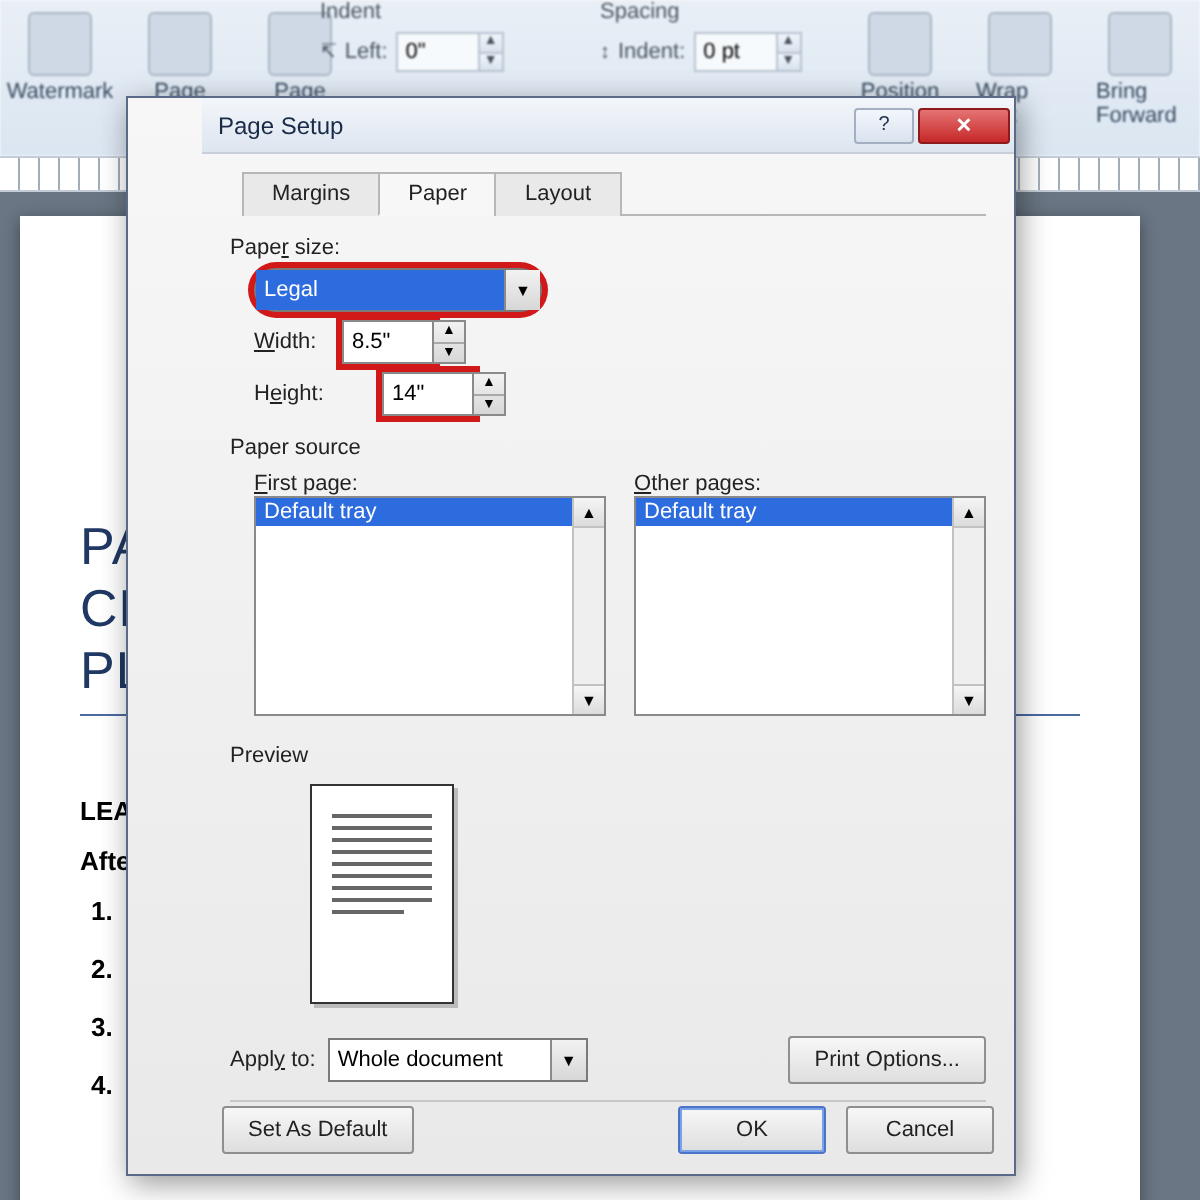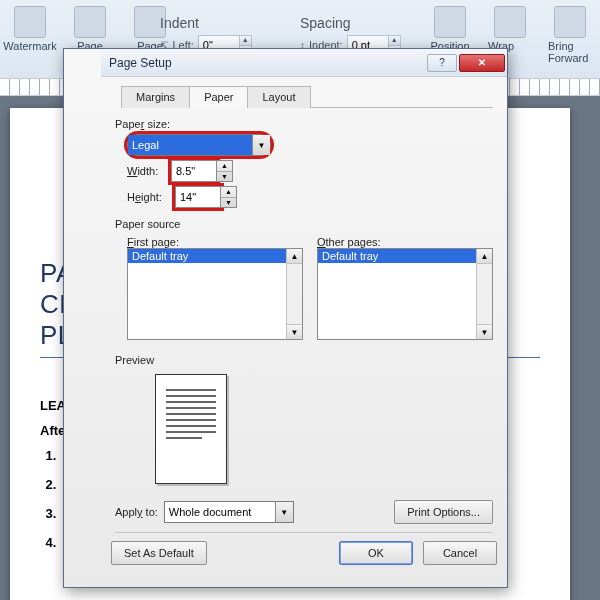--- a/index.html
+++ b/index.html
@@ -10,21 +10,21 @@
   .ribbon .group { position: absolute; top: 4px; display: flex; gap: 12px; }
   .ribbon .rbtn { display: flex; flex-direction: column; align-items: center; width: 48px; padding: 2px; color: #35495f; }
   .ribbon .rbtn .ico { width: 32px; height: 32px; background: #cfd9e6; border: 1px solid #aab7c6; border-radius: 3px; margin-bottom: 2px; }
   .ribbon .spacing-box { position: absolute; top: 0; left: 160px; width: 160px; color: #4a5560;}
   .ribbon .indent-box { position: absolute; top: 0; left: 300px; width: 140px; color: #4a5560;}
   .ribbon .spin { display: inline-flex; align-items: center; border: 1px solid #b8c3d0; background: #f7fafc; height: 20px; }
   .ribbon .spin input { border:none; width:40px; height:18px; background:transparent; padding-left:4px; }
   .ribbon .spinbtns { display:flex; flex-direction:column; width:12px; }
   .ribbon .spinbtns span { height:9px; font-size:7px; line-height:7px; text-align:center; background:linear-gradient(#f1f5fb,#d9e2ee); border-left:1px solid #b8c3d0; }
   .ribbon .spinbtns span+span { border-top:1px solid #b8c3d0;}
-  .ribbon .spacing-label, .ribbon .indent-label { font-size:14px;margin-top:15px; }
+  .ribbon .spacing-label, .ribbon .indent-label { font-size:11px; }
 
   .ruler { position:absolute; top:78px; left:0; right:0; height:18px;
     background: linear-gradient(to bottom,#ffffff,#e7ecf2);
     border-top:1px solid #c4cdd7; border-bottom:1px solid #c4cdd7;
     background-image: repeating-linear-gradient(to right, transparent, transparent 9px, #a3adb8 9px, #a3adb8 10px);
   }
 
   .docbg { position:absolute; top:96px; left:0; right:0; bottom:0; background:#6a7684; }
   .page { position:absolute; top:108px; left:10px; width:560px; bottom:-40px; background:#fff; box-shadow:0 2px 8px rgba(0,0,0,.4); padding:30px 30px;}
   .page .t1 { color:#1f3864; font-size:26px; font-weight:500; letter-spacing:.5px; margin-top:120px;}
@@ -56,33 +56,33 @@
   .combo .cbbtn { width:18px; height:20px; background:linear-gradient(#f2f2f2,#d7d7d7); border-left:1px solid #8a8a8a; display:flex; align-items:center; justify-content:center; font-size:8px;}
   .highlight-red { box-shadow:0 0 0 3px #d11919; }
   .spinner-field { display:inline-flex; align-items:center; height:22px; }
   .spinner-field input { width:46px; height:22px; border:1px solid #8a8a8a; padding-left:4px; background:#fff;}
   .spinner-field .sp { display:flex; flex-direction:column; height:22px; border:1px solid #8a8a8a; border-left:none; background:linear-gradient(#f2f2f2,#d7d7d7); width:16px;}
   .spinner-field .sp span { flex:1; font-size:7px; display:flex; align-items:center; justify-content:center;}
   .spinner-field .sp span+span { border-top:1px solid #a9a9a9;}
   .group-label { margin-top:10px; margin-bottom:6px;}
   .srcwrap { display:flex; gap:14px;}
   .srccol { flex:1;}
-  .listbox { height:92px; background:#fff; border:1px solid #8a8a8a; position:relative; overflow:hidden;}
+  .listbox { height:110px; background:#fff; border:1px solid #8a8a8a; position:relative; overflow:hidden;}
   .listbox .item { background:#2d6cdf; color:#fff; padding:1px 4px;}
   .listbox .scroll { position:absolute; top:0; right:0; bottom:0; width:16px; background:#efefef; border-left:1px solid #c2c2c2; display:flex; flex-direction:column;}
   .listbox .scroll span { height:16px; display:flex; align-items:center; justify-content:center; font-size:8px; background:linear-gradient(#f5f5f5,#dcdcdc); border:1px solid #c2c2c2; margin:-1px;}
   .listbox .scroll .track { flex:1; }
   .preview-box { margin-top:14px;}
   .preview-page { width:72px; height:110px; background:#fff; border:1px solid #333; margin:8px 0 0 40px; position:relative; box-shadow:2px 2px 0 #bbb;}
   .preview-page div { position:absolute; left:10px; right:10px; height:2px; background:#666;}
   .applyrow { display:flex; align-items:center; margin-top:16px;}
   .applyrow .combo .sel { background:#fff; color:#000; width:110px;}
   .btn { height:24px; padding:0 12px; background:linear-gradient(#f7f7f7,#dedede); border:1px solid #8f8f8f; border-radius:2px; cursor:pointer; color:#222;}
   .btn.default { border-color:#4a74c9; box-shadow:0 0 0 1px #7aa0e6 inset;}
-  .bottomrow { position:absolute; left:10px; right:10px; bottom:22px; display:flex; align-items:center; gap:10px;}
+  .bottomrow { position:absolute; left:10px; right:10px; bottom:10px; display:flex; align-items:center; gap:10px;}
   .bottomrow .spacer { flex:1;}
   .hr { border:none; border-top:1px solid #c7c7c7; margin:8px 0;}
 </style>
 </head>
 <body>
 
 <div class="ribbon">
   <div class="group" style="left:6px;">
     <div class="rbtn">
         <div class="ico"></div>
@@ -182,21 +182,21 @@
       <span class="lbl" style="width:44px;"><u>W</u>idth:</span>
       <div class="spinner-field">
         <input class="highlight-red" value="8.5&quot;" style="">
         <div class="sp">
             <span>▲</span>
             <span>▼</span>
           </div>
       </div>
     </div>
     <div class="row" style="margin-left:12px;">
-      <span class="lbl" style="width:48px;">H<u>e</u>ight:</span>
+      <span class="lbl" style="width:64px;">H<u>e</u>ight:</span>
       <div class="spinner-field">
         <input class="highlight-red" value="14&quot;" style="">
         <div class="sp">
             <span>▲</span>
             <span>▼</span>
           </div>
       </div>
     </div>
 
     <div class="lbl group-label">Paper source</div>

